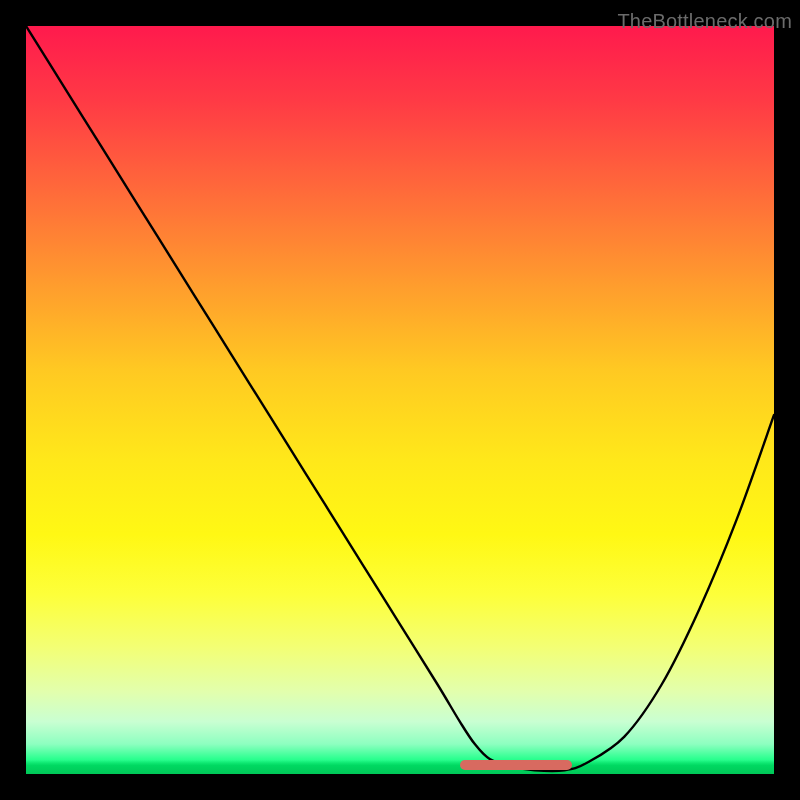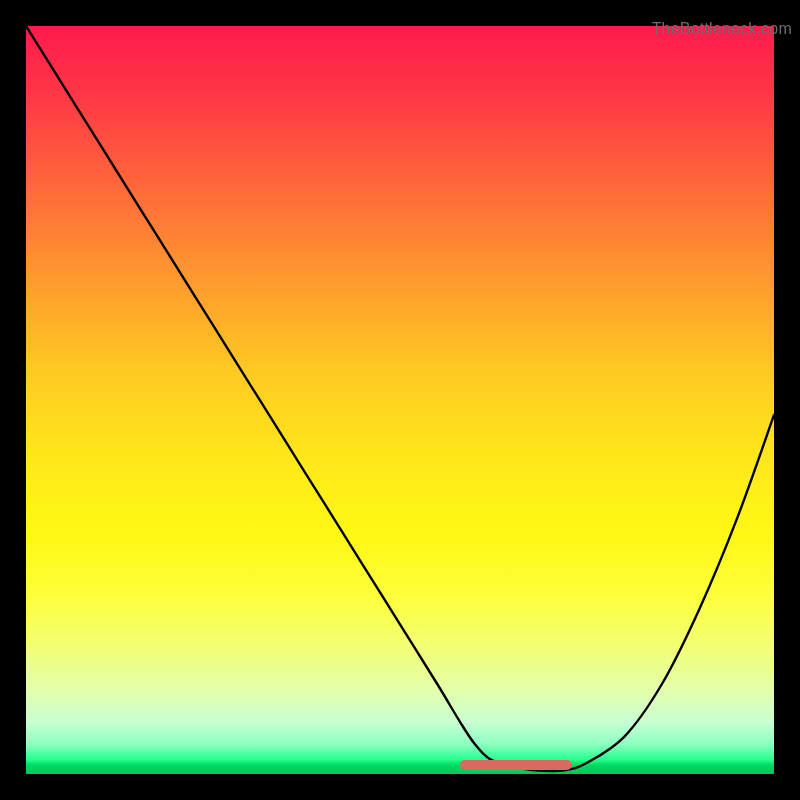--- a/index.html
+++ b/index.html
@@ -52,24 +52,24 @@
   }
   .marker {
     position: absolute;
     height: 10px;
     background: #d86a60;
     border-radius: 5px;
     bottom: 4px;
   }
   .attribution {
     position: absolute;
-    top: 20px;
+    top: 10px;
     right: 8px;
     font-family: Arial, Helvetica, sans-serif;
-    font-size: 16px;
+    font-size: 20px;
     color: #6b6b6b;
     letter-spacing: 0.2px;
   }
 </style>
 </head>
 <body>
 
 <div class="frame">
   <div class="plot-area">
     <div class="gradient-bg"></div>

